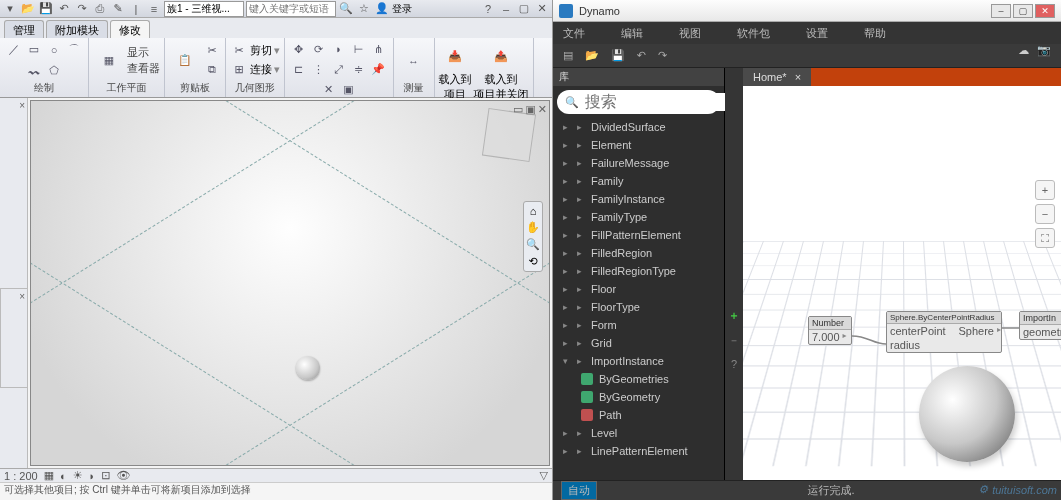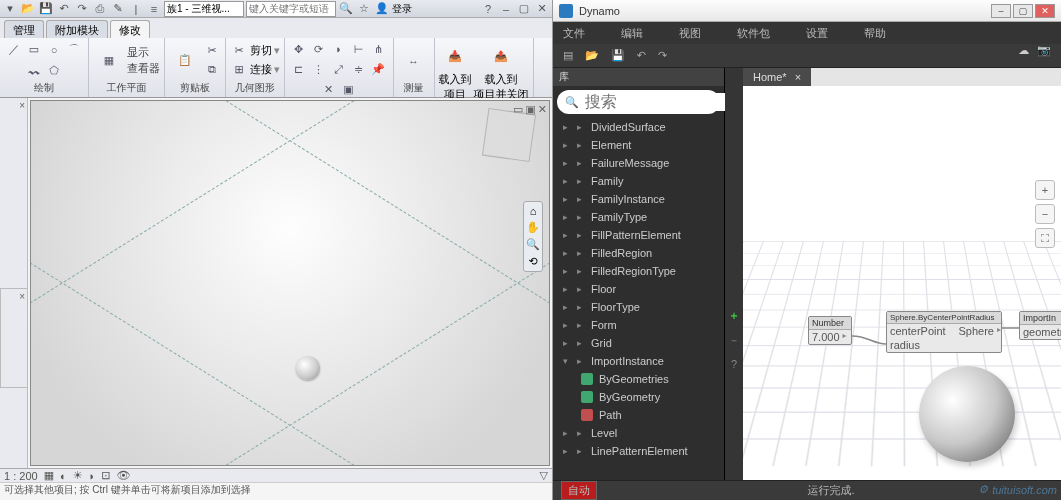--- a/index.html
+++ b/index.html
@@ -50,41 +50,41 @@
 .lib-search { height:24px; background:#fff; margin:4px; border-radius:12px; display:flex; align-items:center; padding:0 8px; gap:6px; }
 .lib-search input { border:none; outline:none; flex:1; font-size:16px; }
 .lib-tree { flex:1; overflow:auto; color:#ccc; font-size:11px; }
 .tree-item { display:flex; align-items:center; gap:6px; padding:3px 6px 3px 10px; cursor:pointer; }
 .tree-item .arrow { width:8px; color:#888; font-size:9px;}
 .tree-item.child { padding-left: 28px; }
 .tree-item.child .node-ico { width:12px;height:12px; background:#3fa76f; border-radius:2px;}
 .tree-item.child.red .node-ico { background:#c05050;}
 .lib-sidebar { width:18px; background:#353535; display:flex; flex-direction:column; align-items:center; gap:10px; padding-top:240px; color:#6c6; font-size:14px;}
 .workspace { flex:1; display:flex; flex-direction:column; background:#fff; overflow:hidden; position:relative;}
-.ws-tabbar { height:18px; background:#e5e5e5; display:flex; align-items:center; }
+.ws-tabbar { height:18px; background:#c2410c; display:flex; align-items:center; }
 .ws-tab { height:18px; background:#4a4a4a; color:#ddd; padding:0 10px; font-size:10px; display:flex; align-items:center; gap:8px;}
 .ws-toolbar { position:absolute; top:22px; right:6px; display:flex; gap:2px; }
 .ws-tbtn { width:20px;height:16px; background:#e8e8e8; border:1px solid #aaa; display:flex;align-items:center;justify-content:center; font-size:9px;}
 .ws-canvas { flex:1; position:relative; background:#fff; overflow:hidden;}
 .grid-bg { position:absolute; inset:0; top:155px;
   background-image: linear-gradient(#d8dbe2 1px, transparent 1px), linear-gradient(90deg,#d8dbe2 1px, transparent 1px);
   background-size: 20px 20px; 
   transform: perspective(500px) rotateX(55deg); transform-origin: top center;
   opacity:.9;
 }
 .nav-btn { position:absolute; right:6px; width:20px;height:20px; background:#f5f5f5; border:1px solid #bbb; border-radius:3px; display:flex;align-items:center;justify-content:center; color:#666;}
 .node { position:absolute; background:#e9e9e9; border:1px solid #888; border-radius:2px; font-size:9px; color:#333; }
 .node .n-title { background:#d9d9d9; padding:1px 3px; border-bottom:1px solid #aaa; white-space:nowrap; font-size:9px;}
 .node .n-row { display:flex; justify-content:space-between; padding:1px 3px; gap:6px; }
 .node .n-port { color:#555; }
 .node .n-port.out { color:#555; position: relative; padding-right: 4px; }
 .node .n-port.out::after { content:"▸"; position:absolute; right:-3px; top:0; color:#888; font-size:8px;}
 .sphere-d { position:absolute; top:280px; left:176px; width:96px; height:96px; border-radius:50%; background: radial-gradient(circle at 35% 35%, #fff, #c8c8c8 50%, #7a7a7a 85%); box-shadow: 2px 4px 6px rgba(0,0,0,.2);}
 .dynamo-status { height:20px; background:#3a3a3a; display:flex; align-items:center; color:#bbb; font-size:11px; padding:0 8px; gap:12px; border-top:1px solid #222;}
-.dynamo-status .auto { background:#b91c1c; padding:1px 6px; border:1px solid #666;}
+.dynamo-status .auto { background:#0369a1; padding:1px 6px; border:1px solid #666;}
 .watermark { position:absolute; bottom:4px; right:4px; color:#5a9fd4; font-size:14px; font-style:italic; opacity:.6; display:flex; align-items:center; gap:4px;}
 .cloud-cam { position:absolute; right: 10px; top: 44px; display:flex; gap:8px; color:#ccc; font-size:14px; z-index:5;}
 </style>
 </head>
 <body>
 
 <div class="revit">
   <div class="revit-qat">
     <span class="qat-btn">▾</span>
     <span class="qat-btn">📂</span>

